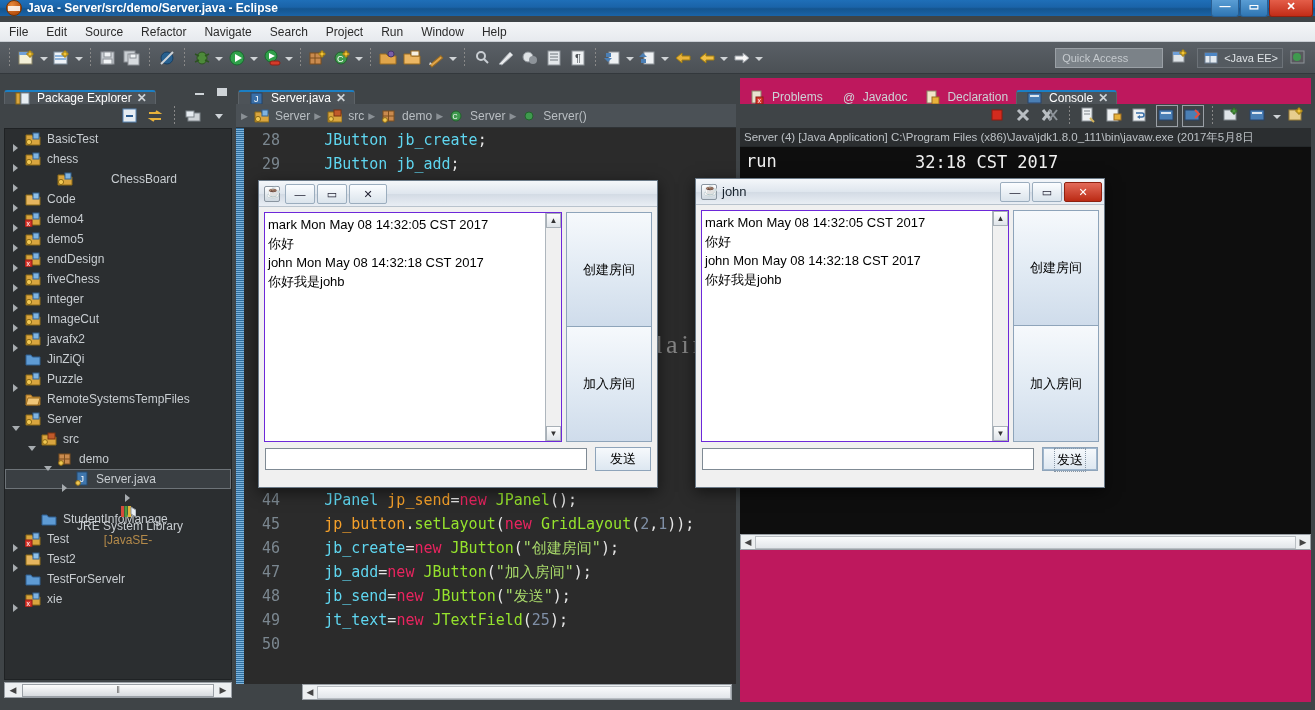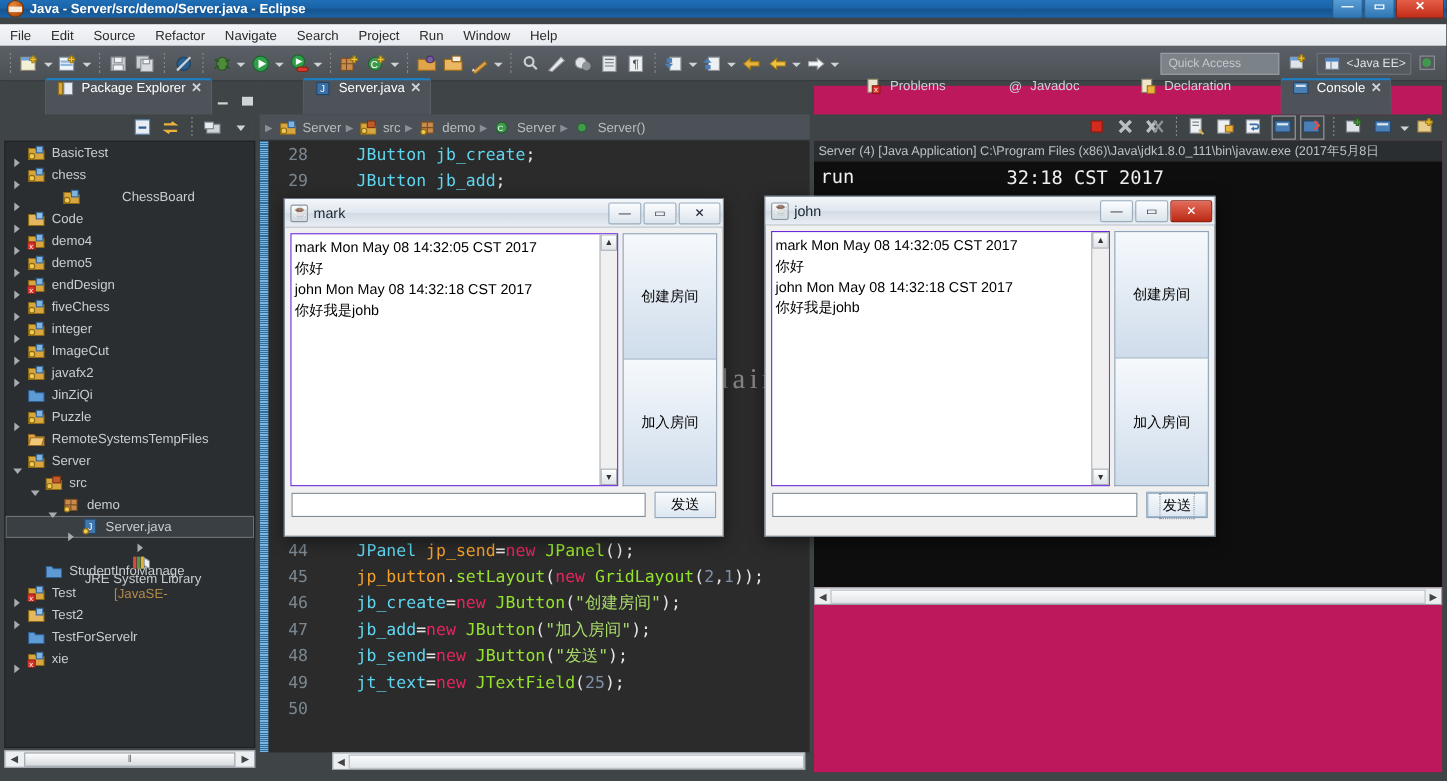--- a/index.html
+++ b/index.html
@@ -76,22 +76,22 @@
   .perspective .pbox {
     border: 1px solid #6d7379; background: #545a60; padding: 2px 4px; display:flex; align-items:center; gap:4px;
   }
 
   
   .workbench { position: absolute; left: 0; top: 74px; width: 1315px; height: 636px; background: #3f4447; }
 
   
   .tabstrip { height: 26px; display: flex; align-items: flex-end; position: relative; }
   .tab {
-    height: 33px; display: flex; gap: 5px;
-    padding: 0 8px; font-size: 12px; color: #cdd2d6; white-space: nowrap; margin-left: 37px;
+    height: 14px; display: flex; align-items: center; gap: 5px;
+    padding: 0 8px; font-size: 12px; color: #cdd2d6; white-space: nowrap;
   }
   .tab.active {
     background: #4d5358; color: #ffffff;
     border-top: 2px solid #1b7fc4; border-left: 1px solid #5d6368; border-right: 1px solid #5d6368;
     border-radius: 3px 3px 0 0;
   }
   .tab .x { font-size: 12px; color: #cfd4d8; font-weight: bold; }
 
   
   .pkgexp {
@@ -1070,21 +1070,20 @@
     </div>
 
   </div>
 
   <div class="watermark">dafeigenihao@zuidaima.com</div>
 
   <div id="dialogs">
       <div class="swing" style="left: 258px; top: 180px; width: 400px; height: 308px; z-index: 50;">
     <div class="swing-title">
       <span class="jico"></span>
-      <span class="jtitle">mark</span>
       <span class="jbtns">
         <span class="jbtn">—</span>
         <span class="jbtn">▭</span>
         <span class="jbtn jclose ">✕</span>
       </span>
     </div>
     <div class="swing-body" style="height:240px">
       <div class="chatarea">
         <div class="lines">
               <div>mark   Mon May 08 14:32:05 CST 2017</div>

